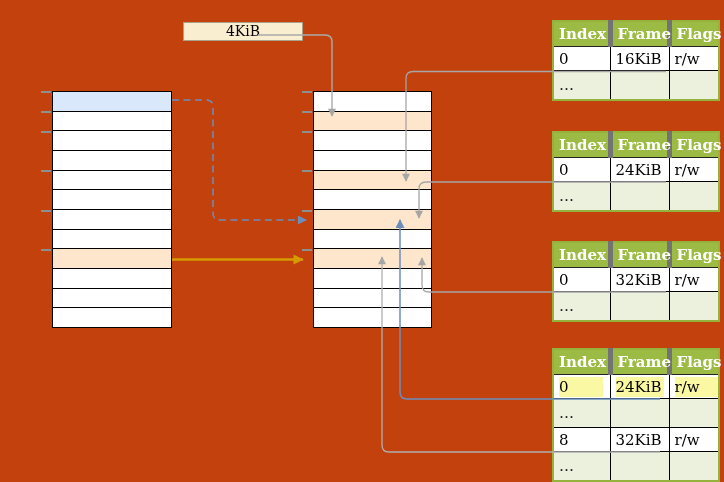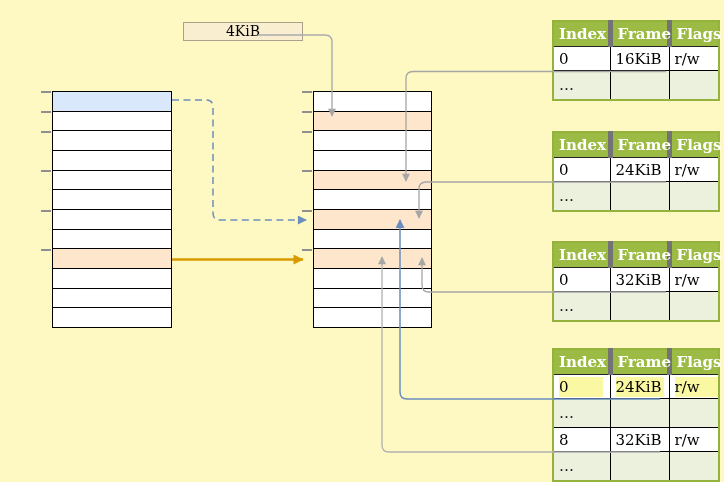--- a/index.html
+++ b/index.html
@@ -1,17 +1,17 @@
 <!DOCTYPE html>
 <html style="--tbl-header: #9cbb44; --tbl-border: #94b23c; --tbl-alt: #ebf1dd; --row-orange: #fde6cc; --row-blue: #dae8fc; --label-cream: #faeed0; --hl-yellow: #fbf8a3; --arrow-gray: #a6a6a6; --arrow-blue: #6c8ebf; --arrow-gold: #d79b00;"><head>
 <meta charset="utf-8">
 <style>
   html,body { margin:0; padding:0; background:#000; }
   #canvas {
-    position:relative; width:724px; height:482px; background:#fef9c3;
+    position:relative; width:724px; height:482px; background:#c2410c;
     overflow:hidden; font-family:"DejaVu Serif", serif;
   }
 
   
   .memcol {
     position:absolute; top:91px; height:237px;
     border:1px solid #000; background:#fff;
     display:flex; flex-direction:column; box-sizing:border-box;
   }
   #virtual-col { left:52px;  width:120px; }

